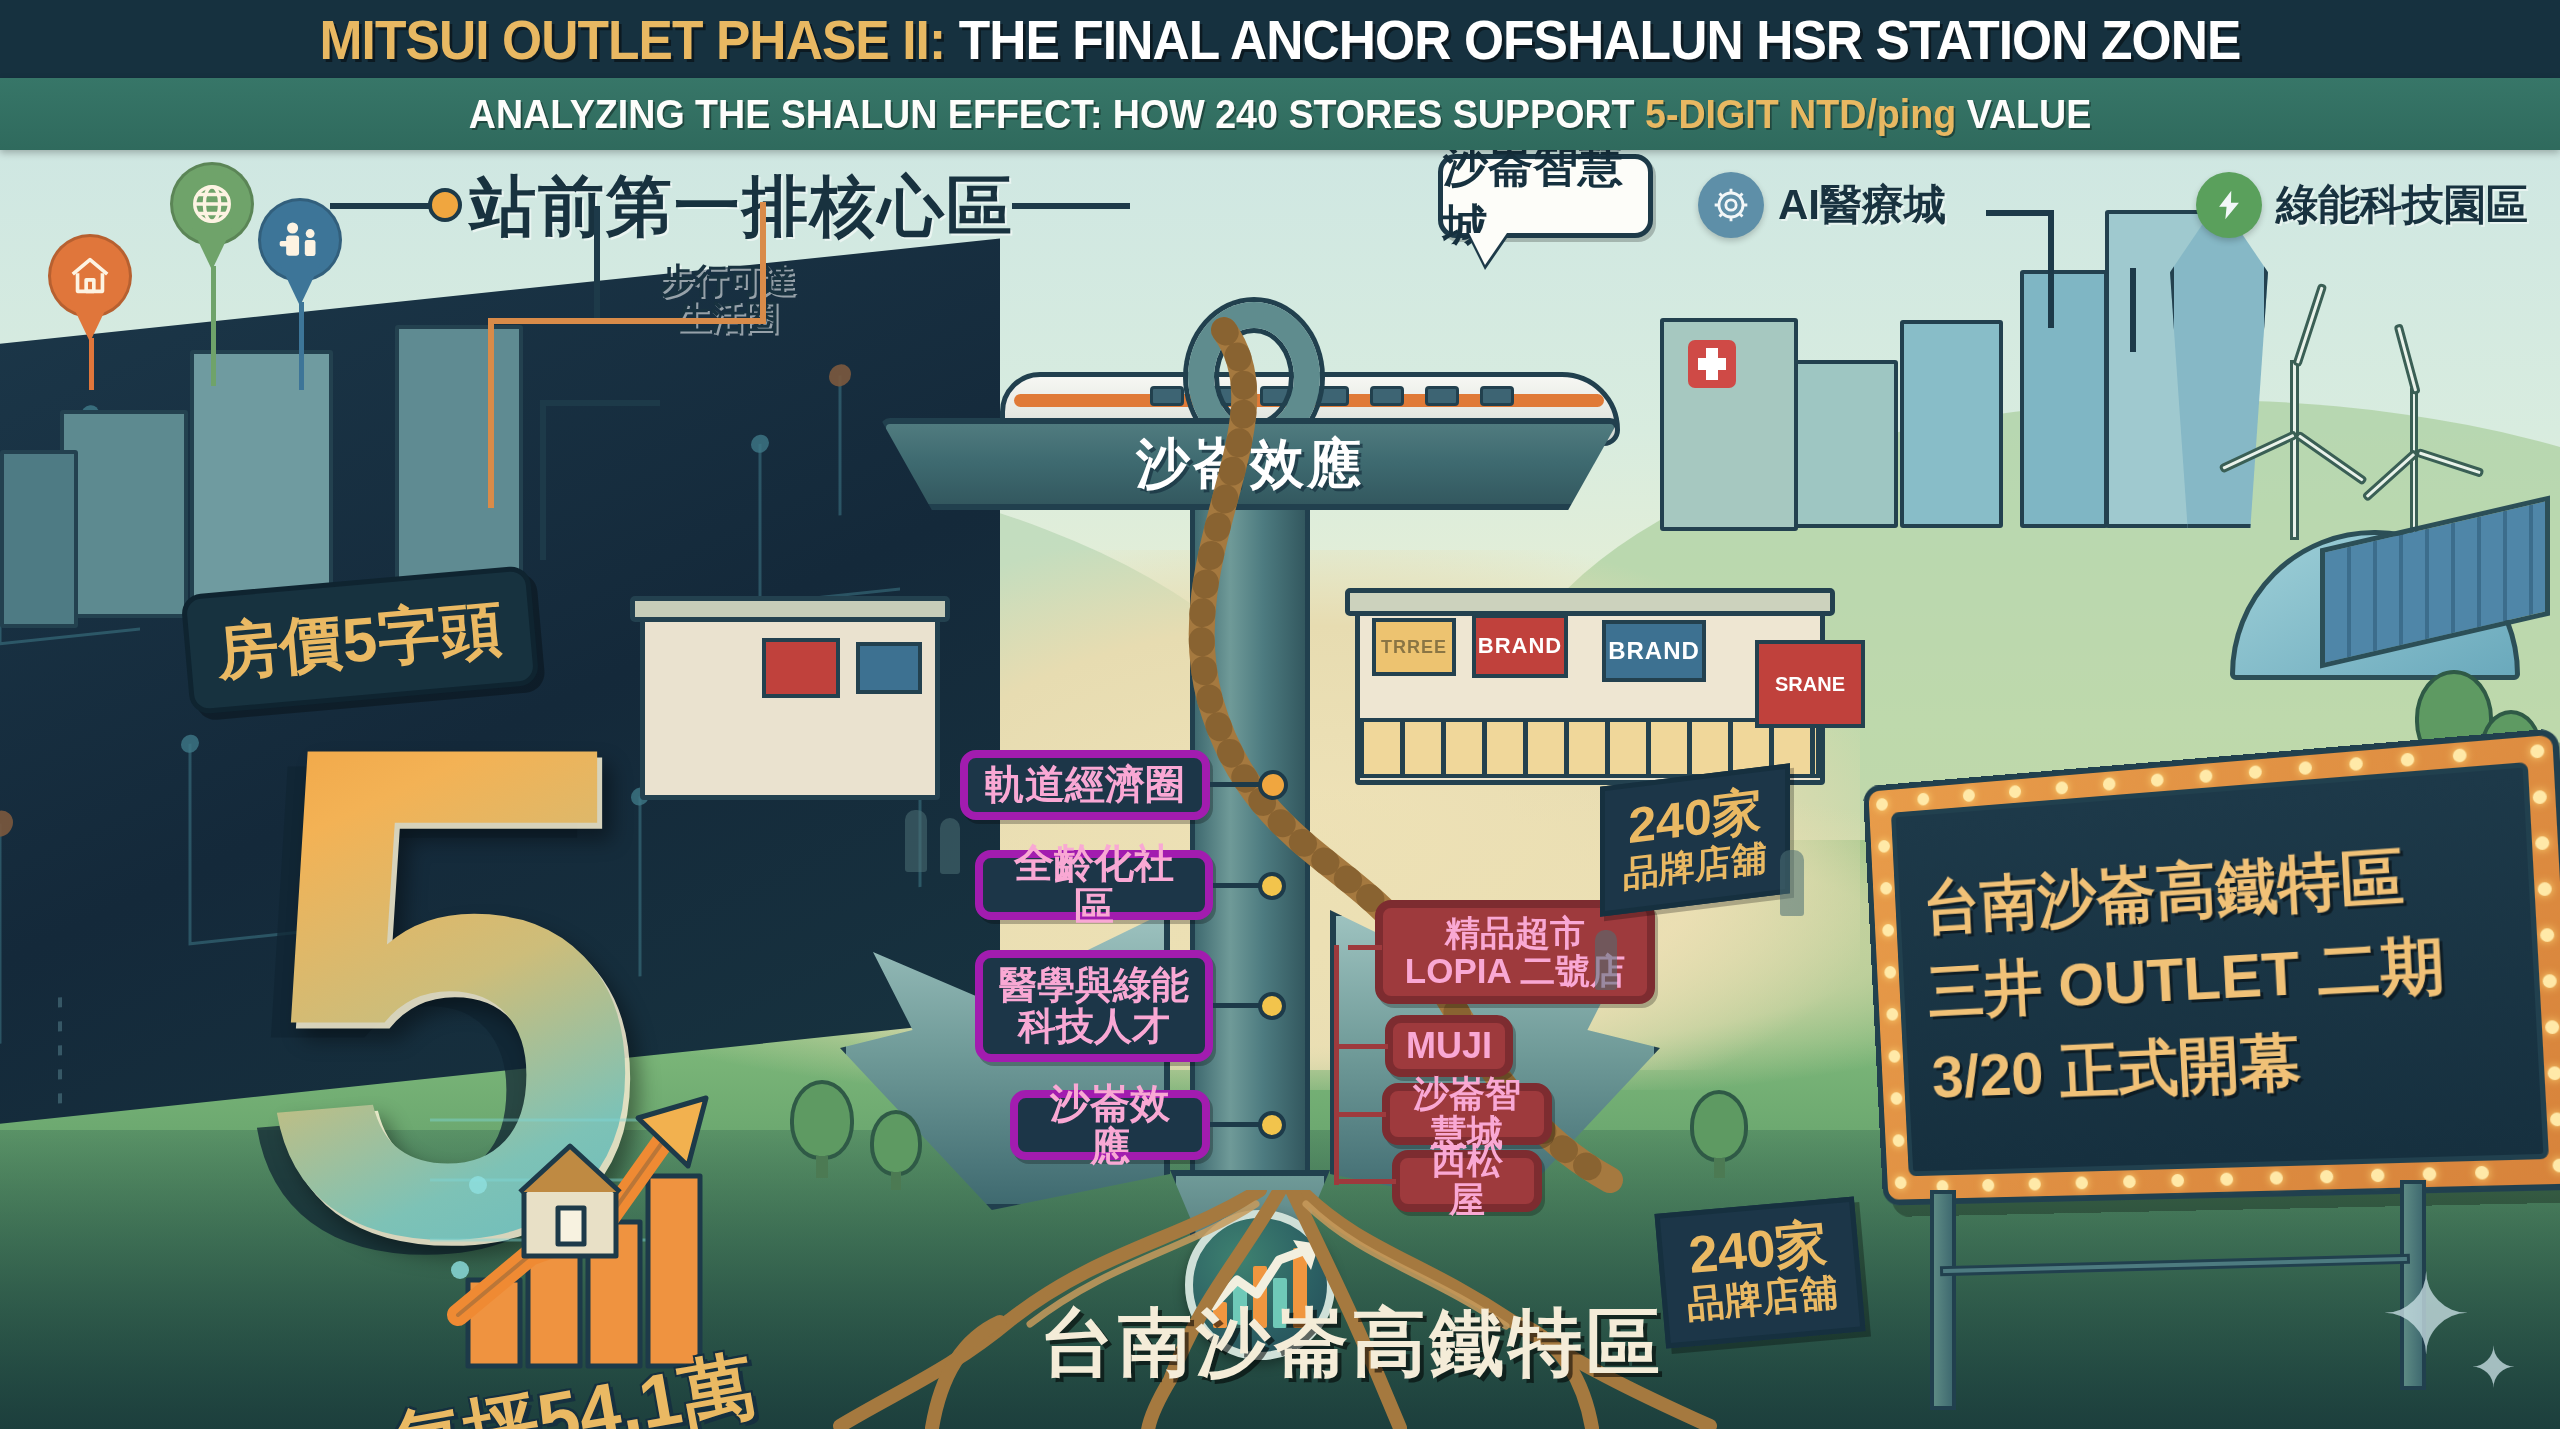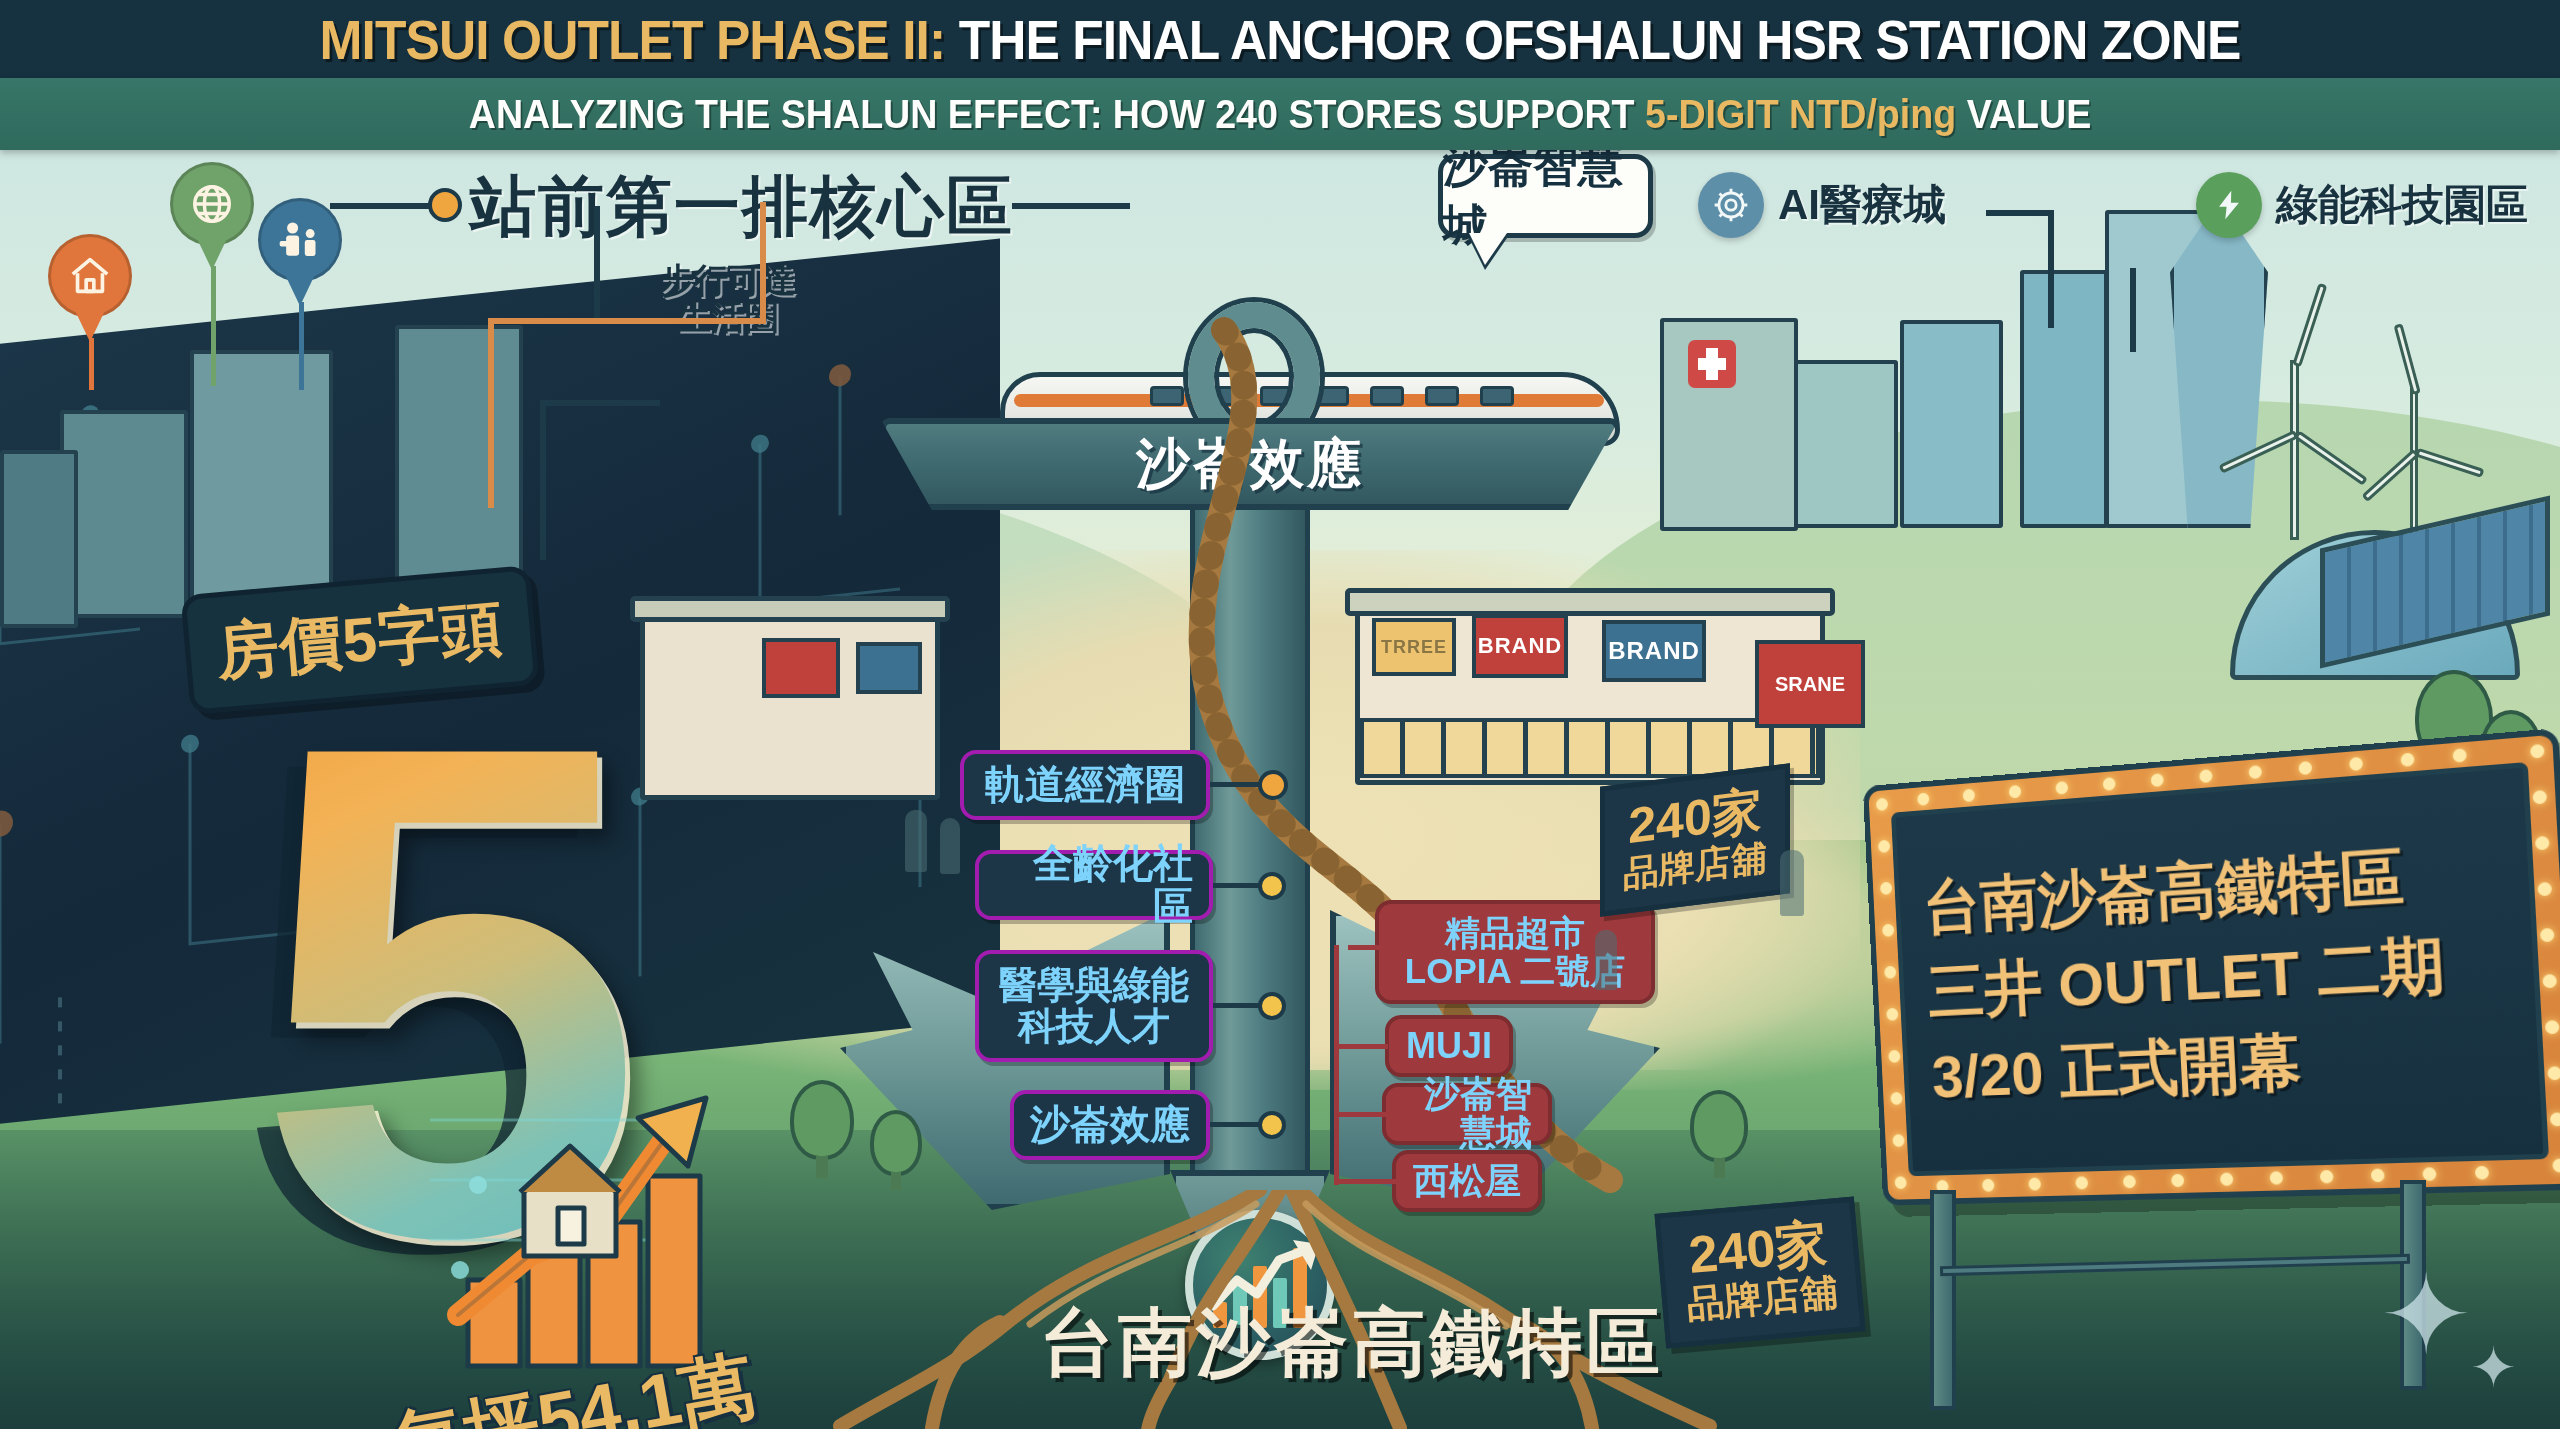--- a/index.html
+++ b/index.html
@@ -156,22 +156,22 @@
     position:absolute;left:1185px;top:1060px;width:150px;height:150px;border-radius:50%;
     background:radial-gradient(circle at 35% 30%,#3e8170 0%,#2b5f63 60%,#234a55 100%);
     border:8px solid #cfe0d8;box-sizing:border-box;
     display:flex;align-items:flex-end;justify-content:center;padding-bottom:24px;
     box-shadow:0 5px 12px rgba(0,0,0,.35);
   }
   .medal .mb{width:14px;margin:0 3px;border-radius:2px;}
 
   
   .chip{
-    position:absolute;background:#1c3648;border:4px solid #a21caf;border-radius:16px;
-    color:#7dd3fc;font-weight:bold;text-align:right;
+    position:absolute;background:#1c3648;border:8px solid #a21caf;border-radius:16px;
+    color:#f9a8d4;font-weight:bold;text-align:center;
     display:flex;align-items:center;justify-content:center;
     box-shadow:3px 4px 0 rgba(0,0,0,.25);box-sizing:border-box;
     padding:6px 16px;line-height:1.08;
   }
   .chip.red{background:#9e3a3d;border-color:#7d2c30;}
 
   .plainlabel{
     position:absolute;font-weight:bold;color:#18323f;
     text-shadow:2px 2px 0 rgba(255,255,255,.55);line-height:1.1;
   }

